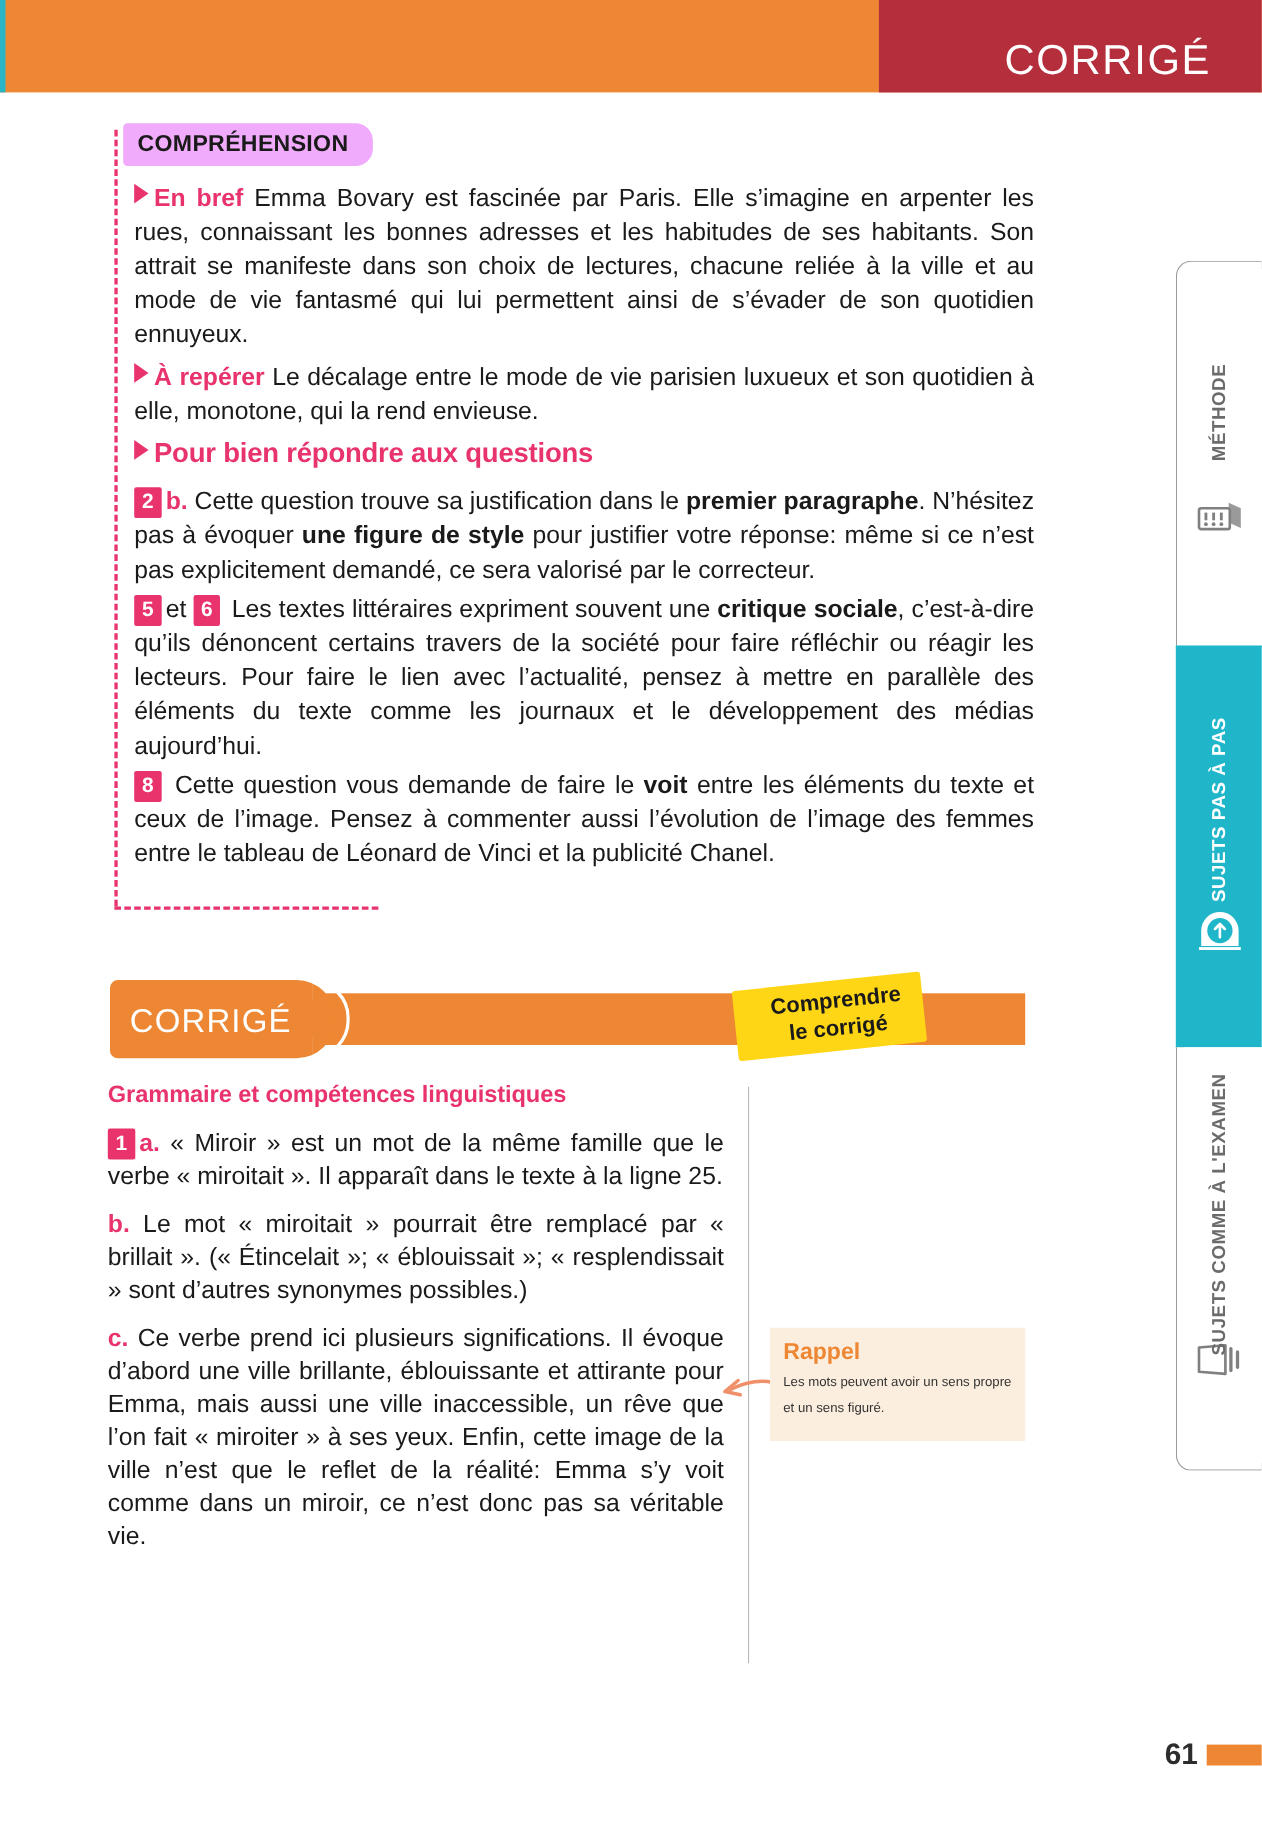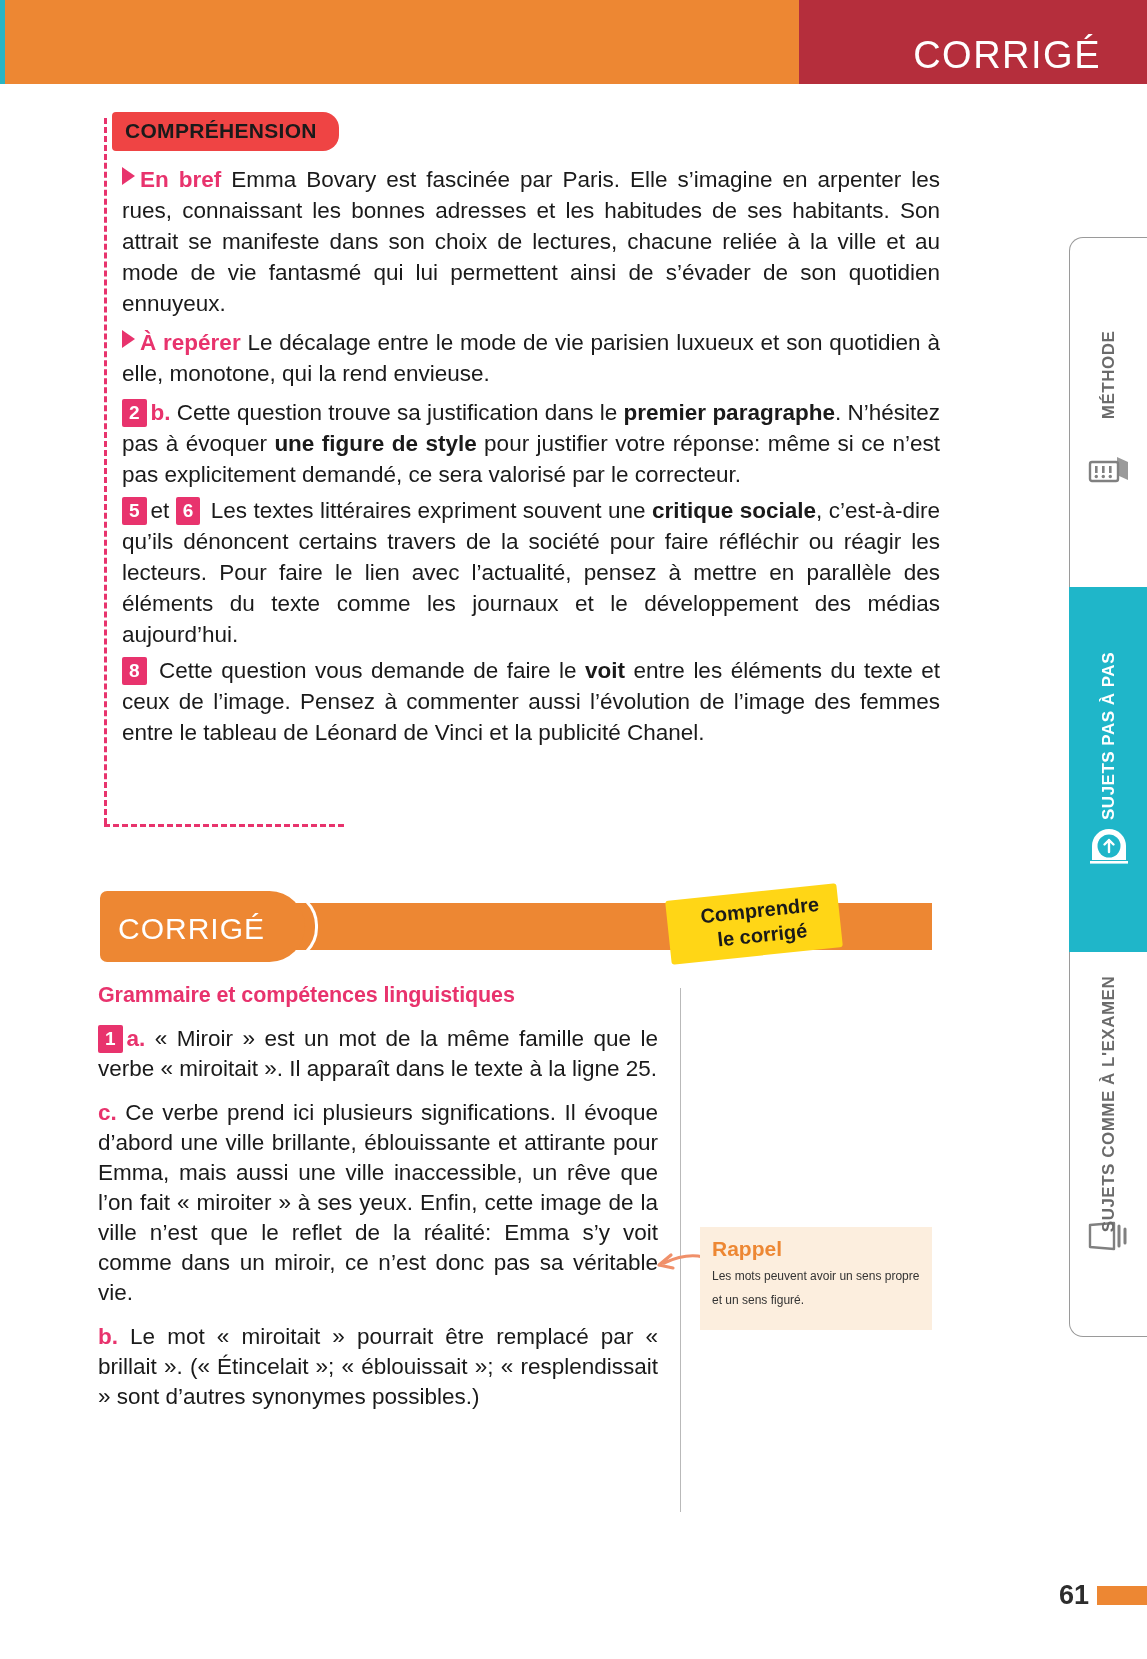--- a/index.html
+++ b/index.html
@@ -76,21 +76,21 @@
   .comp-dashed{
     position:absolute;left:0;top:6px;width:1px;height:706px;
     border-left:3px dashed #e8336d;
   }
   .comp-dashed-bottom{
     position:absolute;left:0;top:712px;width:240px;height:0;
     border-top:3px dashed #e8336d;
   }
   .comp-badge{
     position:absolute;left:8px;top:0;
-    background:#ef4444;border-radius:4px 16px 16px 4px;
+    background:#f0abfc;border-radius:4px 16px 16px 4px;
     padding:7px 22px 8px 13px;
     font-size:21px;font-weight:700;letter-spacing:.3px;color:#1a1a1a;
     font-family:"Liberation Sans", sans-serif;
     display:inline-block;
   }
   .comp-body{
     position:absolute;left:18px;top:52px;width:818px;
     font-size:22.5px;line-height:31px;color:#1a1a1a;
     text-align:justify;
     font-family:"Liberation Sans", sans-serif;
@@ -170,21 +170,20 @@
   .divider{
     position:absolute;left:582px;top:8px;width:1px;height:524px;
     background:#b9b9b9;
   }
   .underl{text-decoration:underline;}
 
   
   .rappel{
     position:absolute;left:700px;top:1207px;width:232px;height:103px;
     background:#fceede;
-    margin-top:20px;
   }
   .rappel-title{
     position:absolute;left:12px;top:10px;
     color:#ed8733;font-weight:700;font-size:21px;
     font-family:"Liberation Sans", sans-serif;
   }
   .rappel-body{
     position:absolute;left:12px;top:37px;width:210px;
     font-size:12px;line-height:24px;color:#333333;
     font-family:"Liberation Sans", sans-serif;
@@ -253,20 +252,23 @@
   <div class="comp-body">
 
     <p style="margin-bottom:8px;">
       <span class="tri"></span><span class="pink-lead">En bref</span><span> Emma Bovary est fascinée par Paris. Elle s’imagine en arpenter les rues, connaissant les bonnes adresses et les habitudes de ses habitants. Son attrait se manifeste dans son choix de lectures, chacune reliée à la ville et au mode de vie fantasmé qui lui permettent ainsi de s’évader de son quotidien ennuyeux.</span>
     </p>
 
     <p style="margin-bottom:8px;">
       <span class="tri"></span><span class="pink-lead">À repérer</span><span> Le décalage entre le mode de vie parisien luxueux et son quotidien à elle, monotone, qui la rend envieuse.</span>
     </p>
 
+    <p style="margin-bottom:12px;">
+      <span class="tri" style="border-left-color:#e8336d;"></span><span class="pink-head">Pour bien répondre aux questions</span>
+    </p>
 
     <p>
       <span class="qnum">2</span><span class="qletter">b.</span><span> Cette question trouve sa justification dans le </span><span class="bld">premier paragraphe</span><span>. N’hésitez pas à évoquer </span><span class="bld">une figure de style</span><span> pour justifier votre réponse: même si ce n’est pas explicitement demandé, ce sera valorisé par le correcteur.</span>
     </p>
 
     <p>
       <span class="qnum">5</span><span>et</span>&nbsp;<span class="qnum">6</span><span> Les textes littéraires expriment souvent une </span><span class="bld">critique sociale</span><span>, c’est-à-dire qu’ils dénoncent certains travers de la société pour faire réfléchir ou réagir les lecteurs. Pour faire le lien avec l’actualité, pensez à mettre en parallèle des éléments du texte comme les journaux et le développement des médias aujourd’hui.</span>
     </p>
 
     <p>
@@ -292,25 +294,25 @@
 
   <div class="lower-col">
 
     <p class="sec-head">Grammaire et compétences linguistiques</p>
 
     <p>
       <span class="qnum">1</span><span class="qletter">a.</span><span> « Miroir » est un mot de la même famille que le verbe « miroitait ». Il apparaît dans le texte à la ligne 25.</span>
     </p>
 
     <p>
+      <span class="qletter">b.</span><span> Le mot « miroitait » pourrait être remplacé par « brillait ». (« Étincelait »; « éblouissait »; « resplendissait » sont d’autres synonymes possibles.)</span>
+    </p>
+
+    <p>
       <span class="qletter">c.</span><span> Ce verbe prend ici plusieurs significations. Il évoque d’abord une ville brillante, éblouissante et attirante pour Emma, mais aussi une ville inaccessible, un rêve que l’on fait « miroiter » à ses yeux. Enfin, cette image de la ville n’est que le reflet de la réalité: Emma s’y voit comme dans un miroir, ce n’est donc pas sa véritable vie.</span>
-    </p>
-
-    <p>
-      <span class="qletter">b.</span><span> Le mot « miroitait » pourrait être remplacé par « brillait ». (« Étincelait »; « éblouissait »; « resplendissait » sont d’autres synonymes possibles.)</span>
     </p>
 
 
   </div>
 </div>
 
 <svg class="rappel-arrow" viewBox="0 0 50 34">
   <path d="M48 14 C36 11, 22 14, 9 20" stroke="#f0906a" stroke-width="3.2" fill="none" stroke-linecap="round"></path>
   <path d="M4 22 L16 12 M4 22 L18 25" stroke="#f0906a" stroke-width="3.2" fill="none" stroke-linecap="round"></path>
 </svg>

